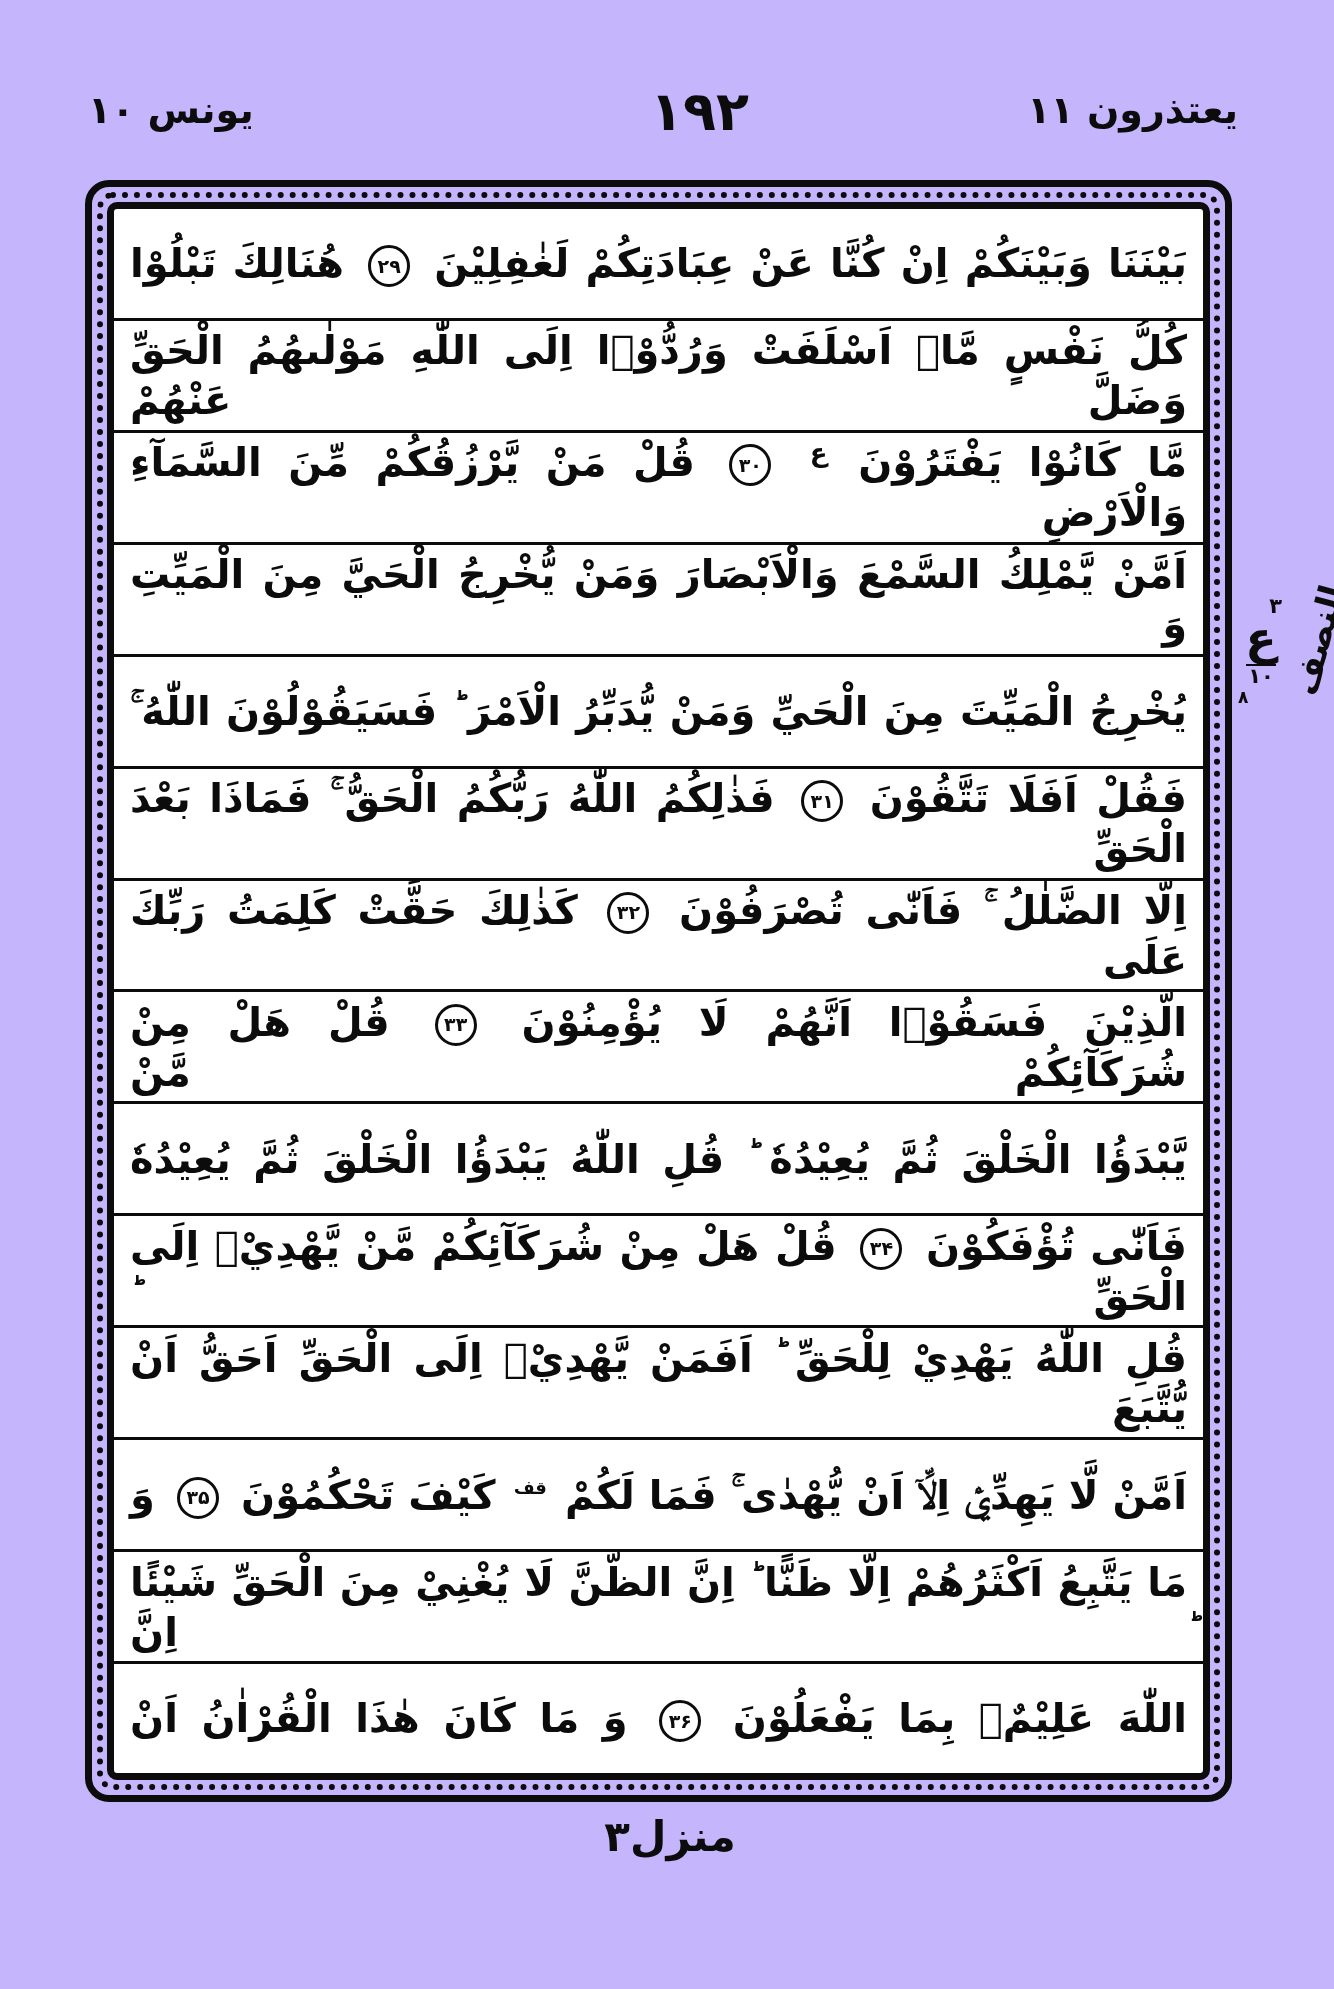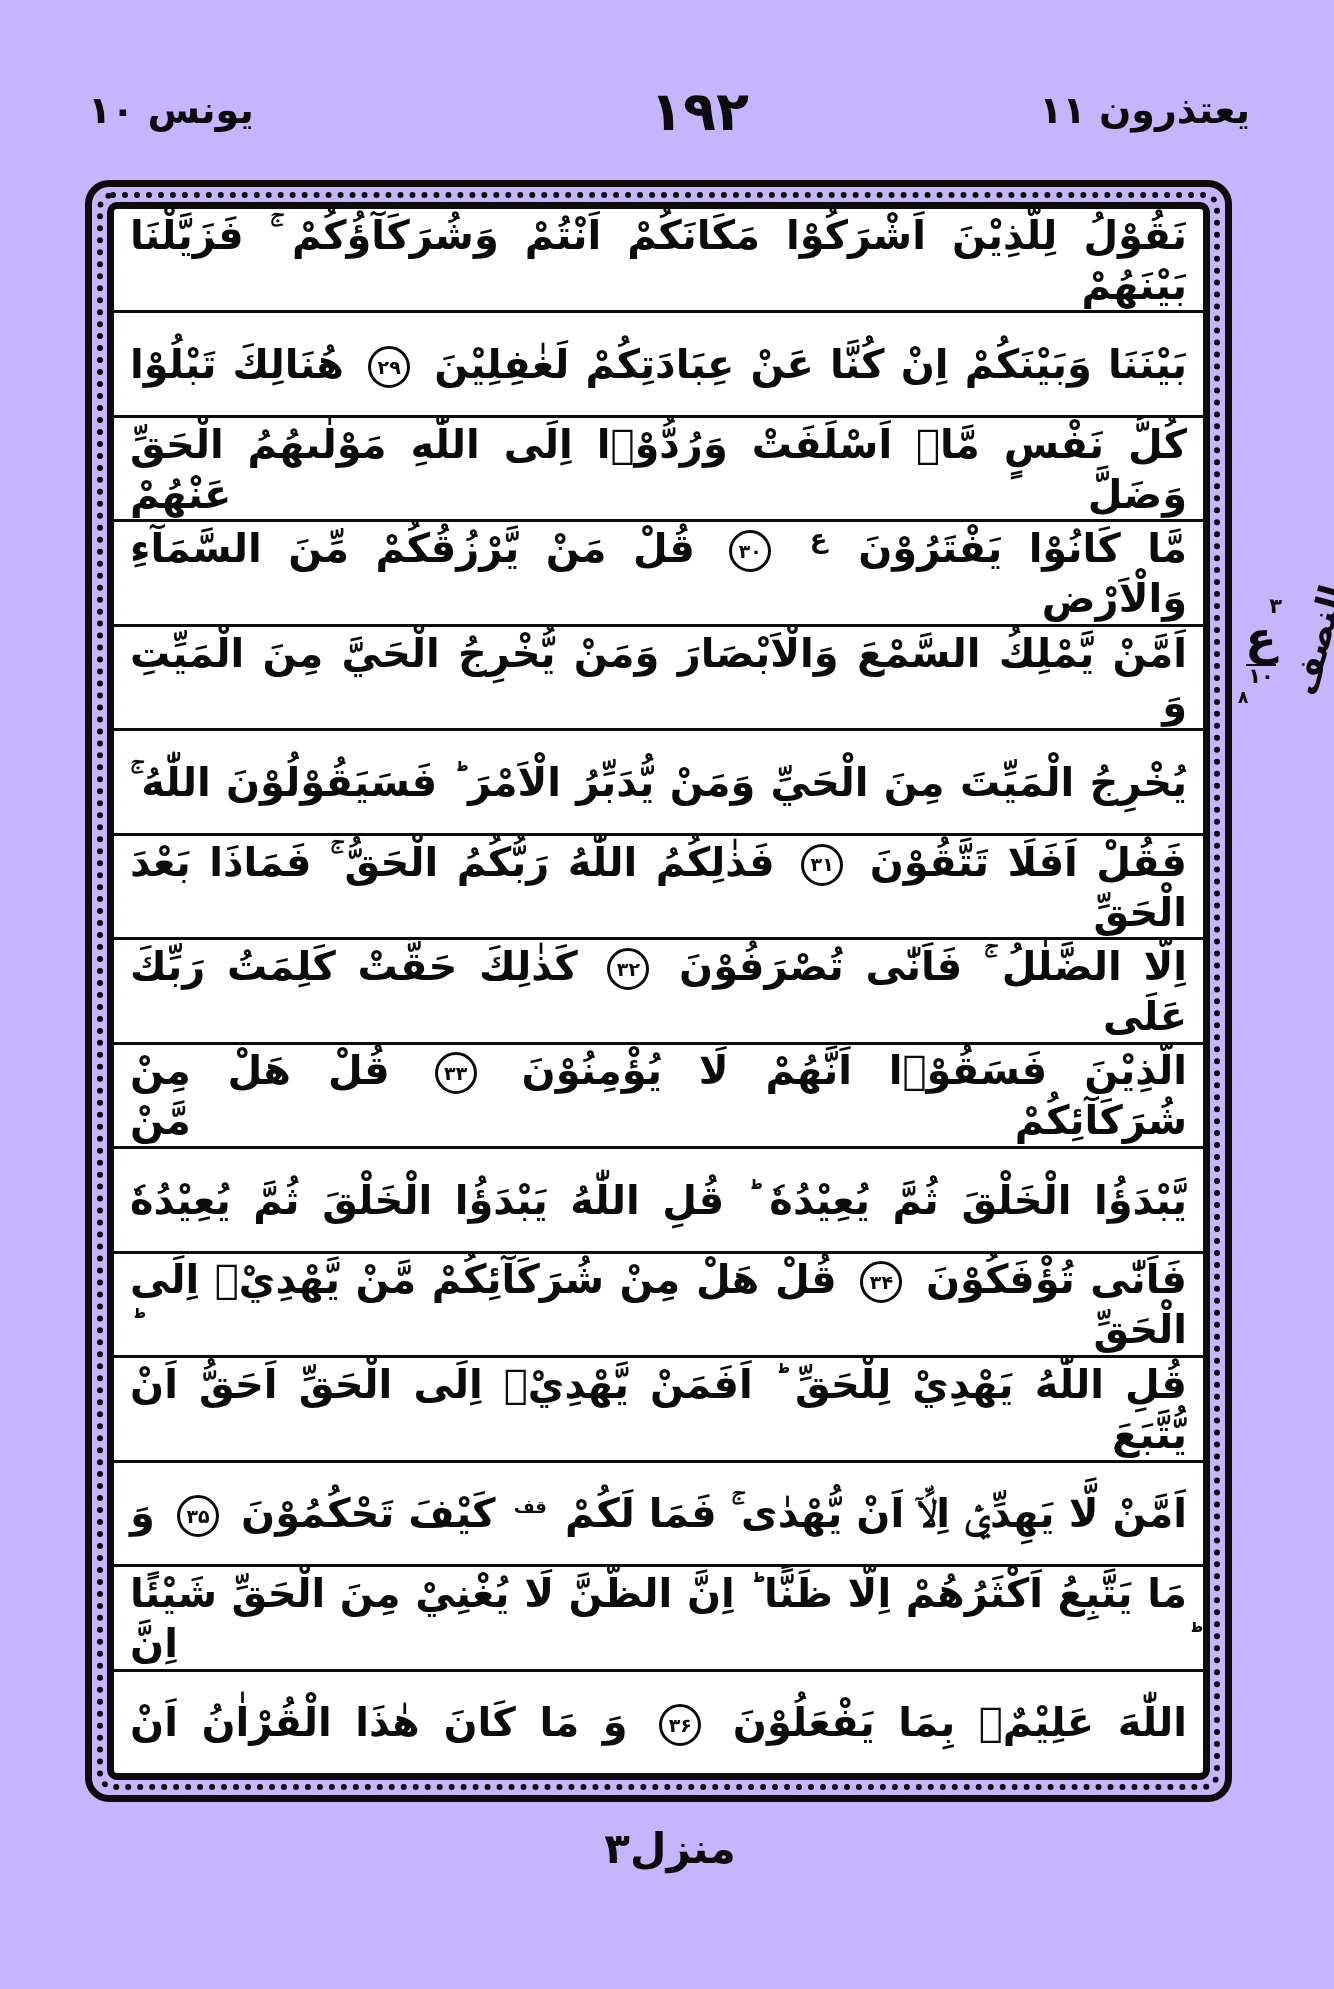--- a/index.html
+++ b/index.html
@@ -5,21 +5,21 @@
   html,body{margin:0;padding:0;background:#ffffff;}
   body{
     width:1334px;height:1989px;position:relative;overflow:hidden;
     font-family:"DejaVu Sans",sans-serif;color:#0c0c0c;
   }
   .page{position:absolute;inset:0;background:#c4b5fd;}
 
   
   .hdr{position:absolute;top:88px;font-size:38px;font-weight:bold;direction:rtl;white-space:nowrap;}
   .hdr-left{left:88px;}
-  .hdr-right{right:84px;}
+  .hdr-right{right:96px;}
   .hdr-center{left:650px;width:160px;text-align:left;top:80px;font-size:54px;font-weight:bold;}
 
   
   .frame{
     position:absolute;left:85px;top:180px;width:1147px;height:1622px;
     border:7px solid #0c0c0c;border-radius:24px;padding:5px;box-sizing:border-box;
   }
   .band{
     width:100%;height:100%;box-sizing:border-box;
     border:6px dotted #0c0c0c;border-radius:16px;padding:4px;
@@ -63,38 +63,35 @@
     direction:rtl;font-weight:bold;line-height:1;
   }
   .ruku-top{display:block;font-size:21px;text-align:right;margin-right:6px;}
   .ruku-ain{display:block;font-size:46px;text-align:center;margin-top:-2px;}
   .ruku-mid{display:block;font-size:21px;text-align:center;border-top:2px solid #0c0c0c;width:30px;margin:3px auto 0;}
   .ruku-bottom{display:block;font-size:17px;text-align:left;margin:2px 0 0 4px;}
 
   
   .footer-manzil{
     position:absolute;left:560px;top:1812px;width:220px;text-align:center;
-    font-size:42px;font-weight:bold;direction:rtl;margin-top:12px;
+    font-size:42px;font-weight:bold;direction:rtl;
   }
 </style>
 </head>
 <body>
 
 <div class="page">
 
   <div class="hdr hdr-left">يونس ۱۰</div>
   <div class="hdr hdr-center">۱۹۲</div>
   <div class="hdr hdr-right">يعتذرون ۱۱</div>
 
   <div class="frame">
     <div class="band">
       <div class="inner" id="text-area">
-          <div class="row">
-            <div class="line"><span class="t">نَقُوْلُ لِلَّذِيْنَ اَشْرَكُوْا مَكَانَكُمْ اَنْتُمْ وَشُرَكَآؤُكُمْ ۚ فَزَيَّلْنَا بَيْنَهُمْ</span> </div>
-          </div>
           <div class="row">
             <div class="line"><span class="t">بَيْنَنَا وَبَيْنَكُمْ اِنْ كُنَّا عَنْ عِبَادَتِكُمْ لَغٰفِلِيْنَ</span> <span class="verse">۲۹</span> <span class="t">هُنَالِكَ تَبْلُوْا</span> </div>
           </div>
           <div class="row">
             <div class="line"><span class="t">كُلُّ نَفْسٍ مَّاۤ اَسْلَفَتْ وَرُدُّوْۤا اِلَى اللّٰهِ مَوْلٰىهُمُ الْحَقِّ وَضَلَّ عَنْهُمْ</span> </div>
           </div>
           <div class="row">
             <div class="line"><span class="t">مَّا كَانُوْا يَفْتَرُوْنَ</span> <span class="ain">ع</span> <span class="verse">۳۰</span> <span class="t">قُلْ مَنْ يَّرْزُقُكُمْ مِّنَ السَّمَآءِ وَالْاَرْضِ</span> </div>
           </div>
           <div class="row">

